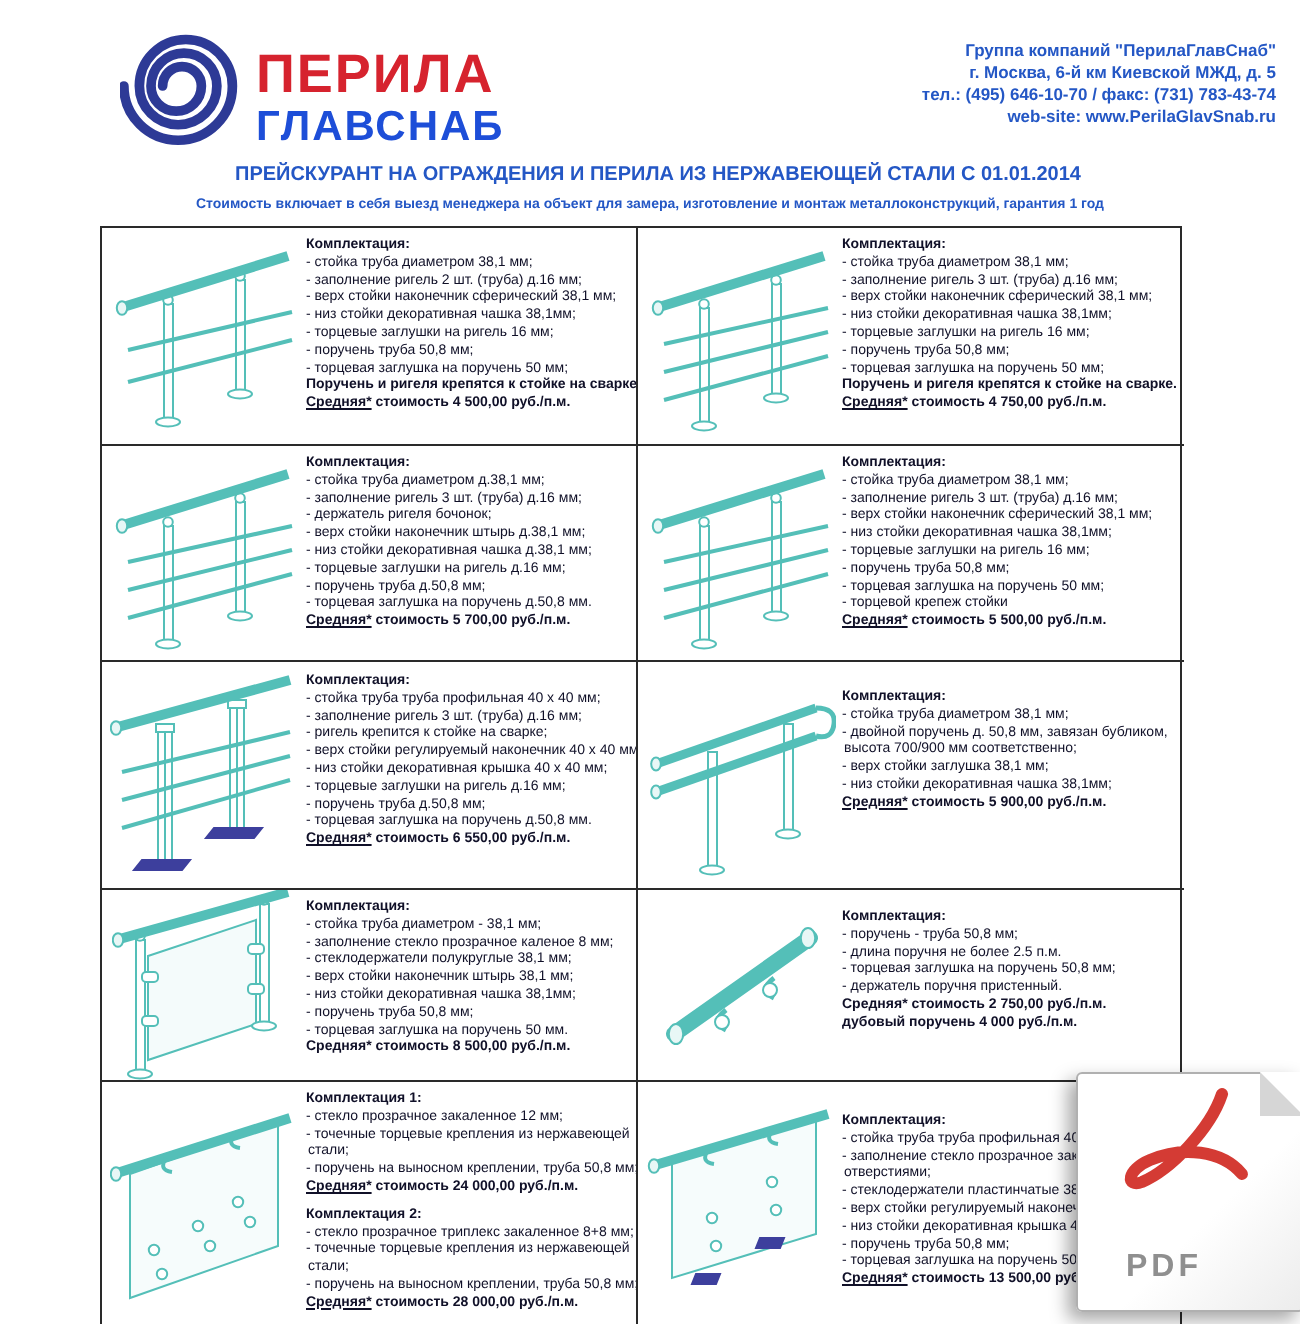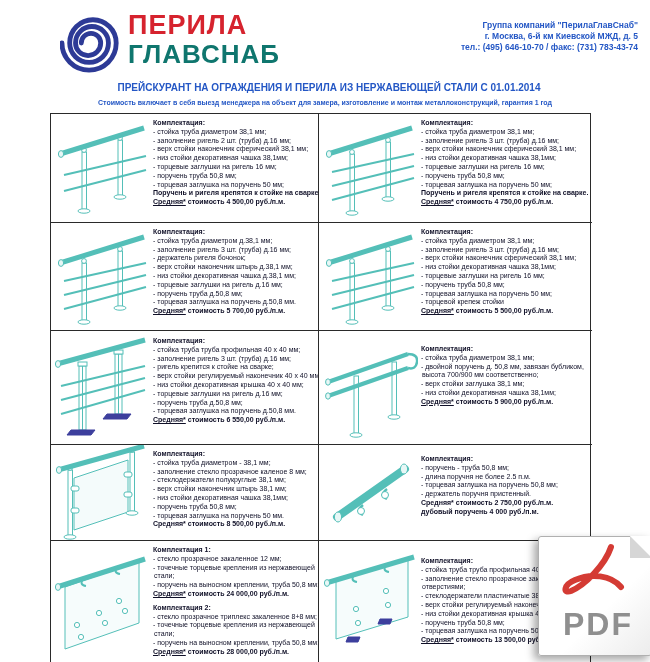--- a/index.html
+++ b/index.html
@@ -1,22 +1,22 @@
 <!DOCTYPE html>
 <html><head>
 <meta charset="utf-8">
 <style>
   html,body{margin:0;padding:0;background:#fff;}
   #app{position:relative;width:650px;height:662px;background:#fff;overflow:hidden;
        font-family:"Liberation Sans",sans-serif;}
   
-  .logo{position:absolute;left:60px;top:12px;display:flex;align-items:flex-start;gap:6px;}
+  .logo{position:absolute;left:60px;top:12px;display:flex;align-items:flex-end;gap:6px;}
   .logo-text{display:flex;flex-direction:column;line-height:1;}
   .logo-line1{font-size:27px;font-weight:bold;color:#d6232e;letter-spacing:1px;}
-  .logo-line2{font-size:26px;font-weight:bold;color:#0f766e;letter-spacing:1px;margin-top:2px;}
+  .logo-line2{font-size:21px;font-weight:bold;color:#1d4ed8;letter-spacing:1px;margin-top:2px;}
   .contacts{position:absolute;right:12px;top:20px;text-align:right;color:#2457c5;
             font-size:8.5px;font-weight:bold;line-height:11px;}
   .title{position:absolute;left:4px;top:82px;width:100%;text-align:center;color:#2457c5;
          font-weight:bold;font-size:10px;}
   .subtitle{position:absolute;left:0;top:99px;width:100%;text-align:center;color:#2457c5;
             font-weight:bold;font-size:7px;}
   
   .price-table{position:absolute;left:50px;top:113px;width:541px;height:549px;
                display:grid;grid-template-columns:268px 273px;
                grid-template-rows:109px 108px 114px 96px 122px;
@@ -35,21 +35,21 @@
   .ln.p.noul .u{text-decoration:none;}
   .ln.g{height:5px;}
   
   .pdficon{position:absolute;left:538px;top:536px;width:112px;height:118px;
            background:linear-gradient(135deg,#ffffff 60%,#ececec);
            border:1px solid #b0b0b0;border-radius:3px;
            box-shadow:-4px 4px 9px rgba(0,0,0,0.35);}
   .pdficon .fold{position:absolute;top:-1px;right:-1px;width:0;height:0;
                  border-bottom:22px solid #d6d6d6;border-right:22px solid #fff;}
   .pdficon .swirl{position:absolute;left:22px;top:6px;}
-  .pdficon .pdflabel{position:absolute;left:24px;bottom:12px;font-size:32px;font-weight:bold;
+  .pdficon .pdflabel{position:absolute;left:24px;bottom:12px;font-size:16px;font-weight:bold;
                      color:#8f8f8f;letter-spacing:2px;}
 </style>
 </head>
 <body>
 
 <div id="app">
 
   <div class="logo">
     <svg width="62" height="62" viewBox="0 0 64 64">
       <path d="M58 32 A28 28 0 1 0 2 32 A24 24 0 1 0 50 32 A20 20 0 1 0 10 32 A17 17 0 1 0 44 32 A13 13 0 1 0 18 32 A10 10 0 1 0 38 32" transform="rotate(180 30 32)" fill="none" stroke="#2d3a96" stroke-width="5" stroke-linecap="round"></path>
@@ -57,20 +57,21 @@
     <div class="logo-text">
       <span class="logo-line1">ПЕРИЛА</span>
       <span class="logo-line2">ГЛАВСНАБ</span>
     </div>
   </div>
 
   <div class="contacts" id="contacts">
       <div>Группа компаний "ПерилаГлавСнаб"</div>
       <div>г. Москва, 6-й км Киевской МЖД, д. 5</div>
       <div>тел.: (495) 646-10-70 / факс: (731) 783-43-74</div>
+      <div>web-site: www.PerilaGlavSnab.ru</div>
     </div>
 
   <div class="title">ПРЕЙСКУРАНТ НА ОГРАЖДЕНИЯ И ПЕРИЛА ИЗ НЕРЖАВЕЮЩЕЙ СТАЛИ С 01.01.2014</div>
   <div class="subtitle">Стоимость включает в себя выезд менеджера на объект для замера, изготовление и монтаж металлоконструкций, гарантия 1 год</div>
 
   <div class="price-table" id="priceTable">
       <div class="cell leftcol">
         <div class="pic">
           <svg width="92" height="100" viewBox="0 0 92 100">
             <g stroke="#54bfb8" fill="none">

